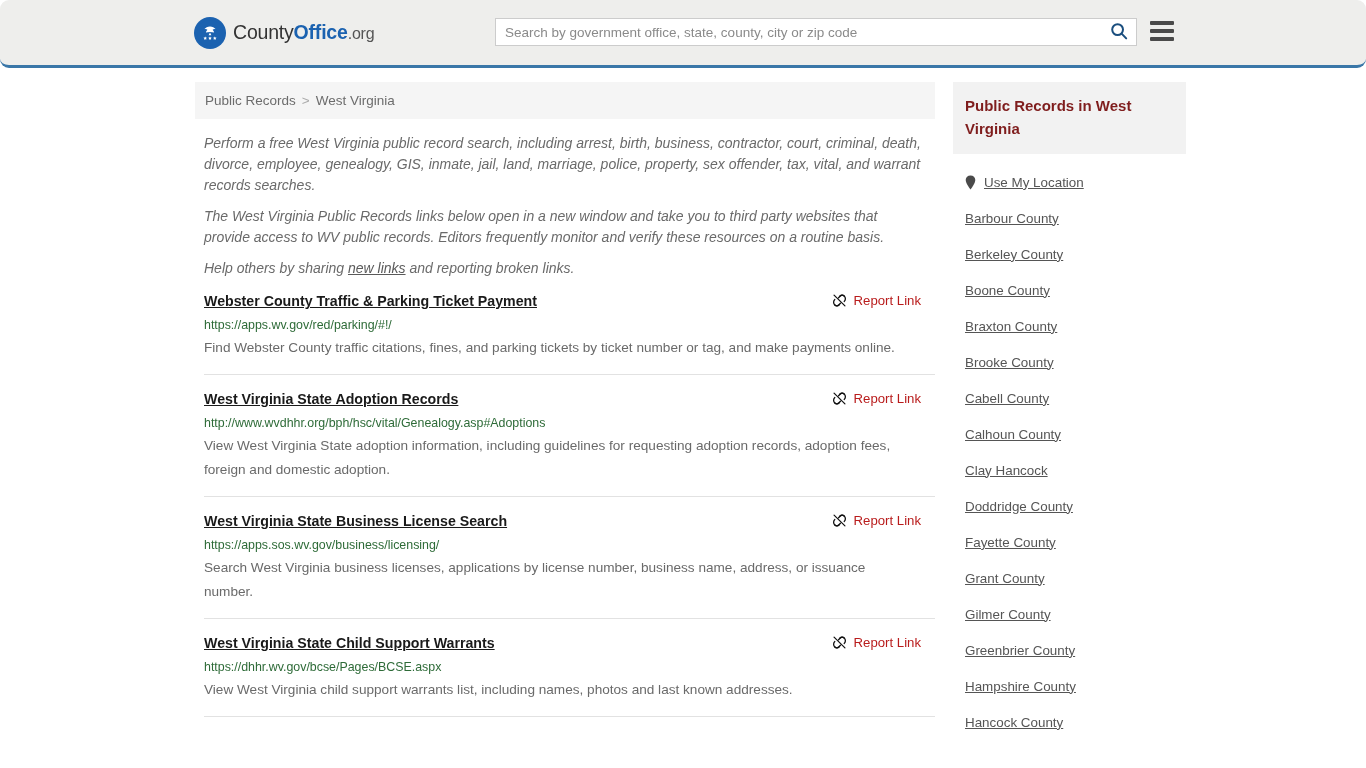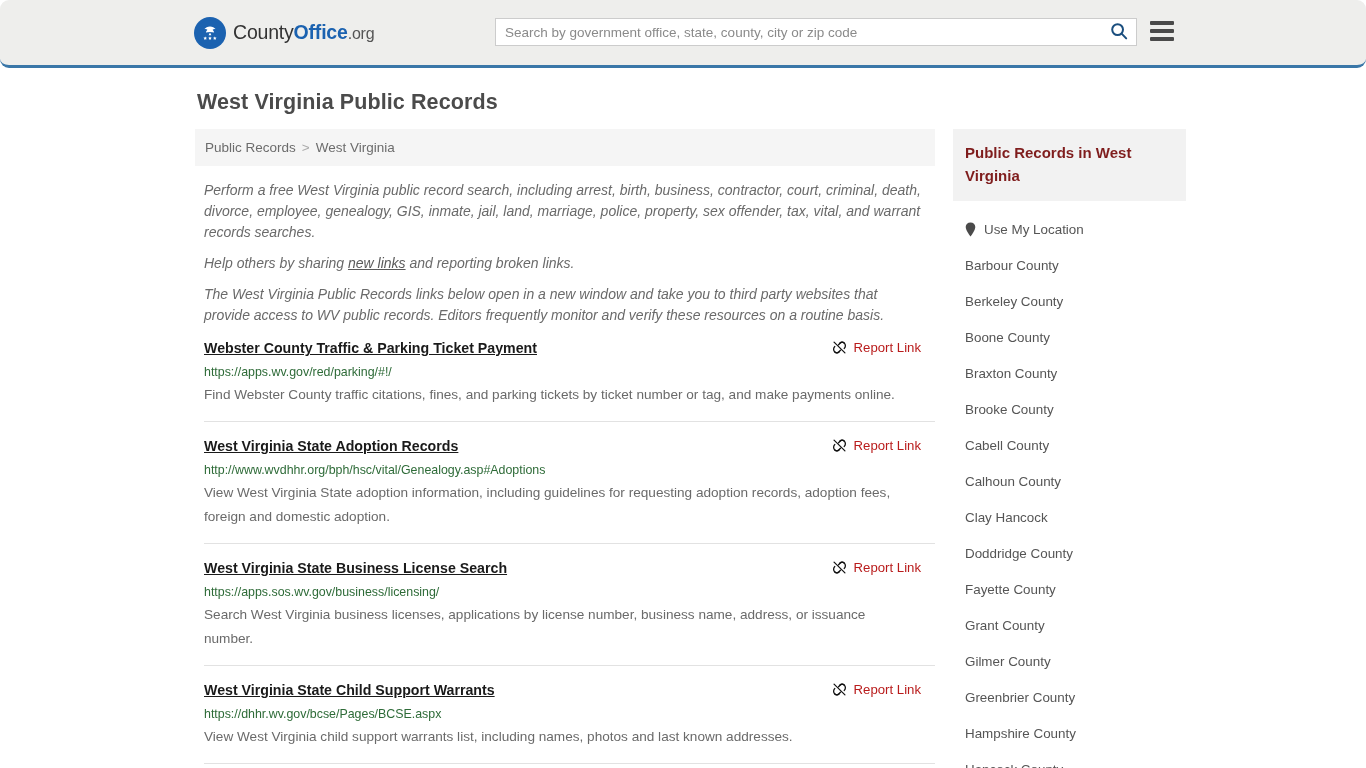--- a/index.html
+++ b/index.html
@@ -226,20 +226,21 @@
     padding: 0 12px;
     height: 36px;
     display: flex;
     align-items: center;
     gap: 8px;
   }
   .side-item:first-child { margin-top: 10px; }
   .side-item a {
     font-size: 13.4px;
     color: #555555;
+    text-decoration: underline;
     cursor: pointer;
   }
   .pin-icon { display: inline-block; width: 11px; height: 15px; flex-shrink: 0; }
 </style>
 </head>
 <body>
 
 <div class="site-header">
   <a class="logo-wrap">
     <span class="logo-mark">
@@ -270,36 +271,35 @@
   </div>
 
   <div class="hamburger">
     <span></span>
     <span></span>
     <span></span>
   </div>
 </div>
 
 <div class="page">
-  <h1 class="page-title">West Virginia Public Records</h1>
 
   <div class="columns">
 
     <div class="main-col">
 
       <div class="breadcrumb">
         <a>Public Records</a>
         <span class="sep">&gt;</span>
         <span class="cur">West Virginia</span>
       </div>
 
       <div class="intro">
         <p>Perform a free West Virginia public record search, including arrest, birth, business, contractor, court, criminal, death, divorce, employee, genealogy, GIS, inmate, jail, land, marriage, police, property, sex offender, tax, vital, and warrant records searches.</p>
+        <p>The West Virginia Public Records links below open in a new window and take you to third party websites that provide access to WV public records. Editors frequently monitor and verify these resources on a routine basis.</p>
         <p><span>Help others by sharing </span><a>new links</a><span> and reporting broken links.</span></p>
-        <p>The West Virginia Public Records links below open in a new window and take you to third party websites that provide access to WV public records. Editors frequently monitor and verify these resources on a routine basis.</p>
       </div>
 
       <div class="results" id="results-list">
           <div class="result">
     <div class="result-head">
       <a class="result-title">Webster County Traffic &amp; Parking Ticket Payment</a>
       <span class="report-link">
         <span class="broken-link-icon"><svg width="15" height="15" viewBox="0 0 16 16" aria-hidden="true">
   <path d="M2.2 2.2 L13.8 13.8" stroke="#111" stroke-width="1.3" stroke-linecap="round" fill="none"></path>
   <path d="M3.0 7.0 C1.3 8.5 1.3 11.3 3.0 12.8 C4.7 14.3 7.0 13.6 7.8 12.3" stroke="#111" stroke-width="1.4" fill="none" stroke-linecap="round"></path>

